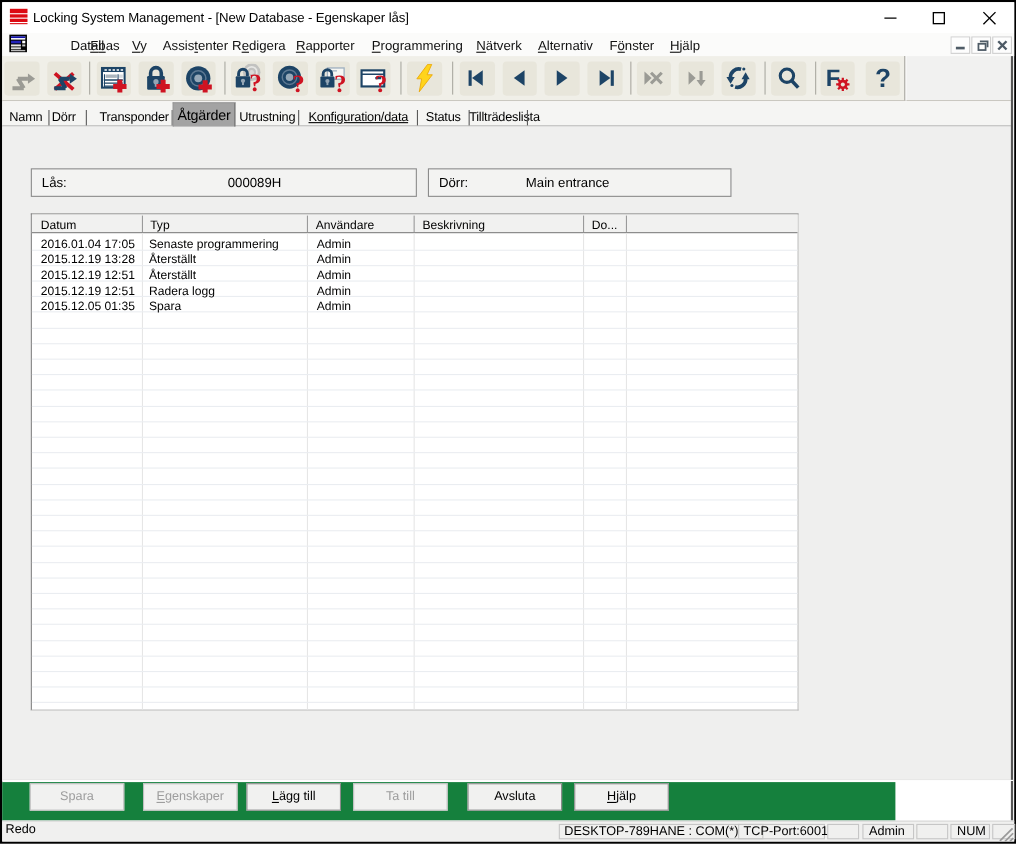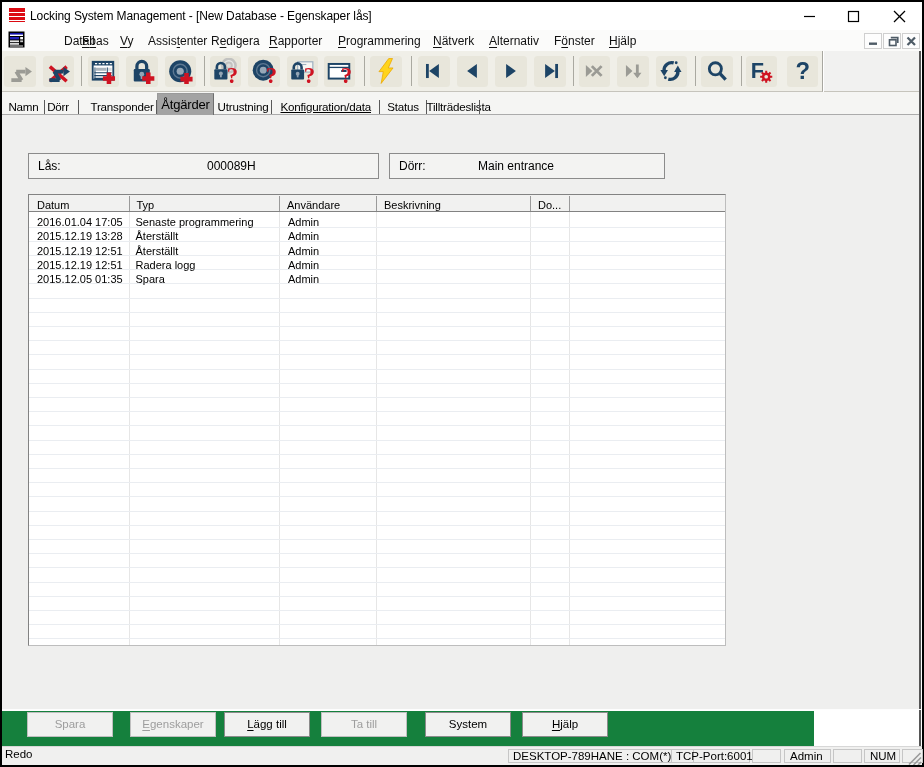--- a/index.html
+++ b/index.html
@@ -391,21 +391,21 @@
       </div>
   </div>
 
   <div class="abs" style="left:917px;top:49px;width:2px;height:695px;background:#565656"></div>
   <div class="hsep"></div>
   <div class="btnbar">
     <div class="pbtn dis" style="left:25px">Spara</div>
     <div class="pbtn dis" style="left:128px"><u>E</u>genskaper</div>
     <div class="pbtn" style="left:222px"><u>L</u>ägg till</div>
     <div class="pbtn dis" style="left:319px">Ta till</div>
-    <div class="pbtn" style="left:423px">System</div>
+    <div class="pbtn" style="left:423px">Avsluta</div>
     <div class="pbtn" style="left:520px"><u>H</u>jälp</div>
   </div>
 
   <div class="statusbar">
     <div class="abs" style="left:3px;top:1px">Redo</div>
     <div class="sbox" style="left:506px;width:186px;padding-left:4px">DESKTOP-789HANE : COM(*)</div>
     <div class="sbox" style="left:669px;width:79px;padding-left:4px">TCP-Port:6001</div>
     <div class="sbox" style="left:750px;width:29px"></div>
     <div class="sbox" style="left:782px;width:47px;padding-left:5px">Admin</div>
     <div class="sbox" style="left:831px;width:29px"></div>

